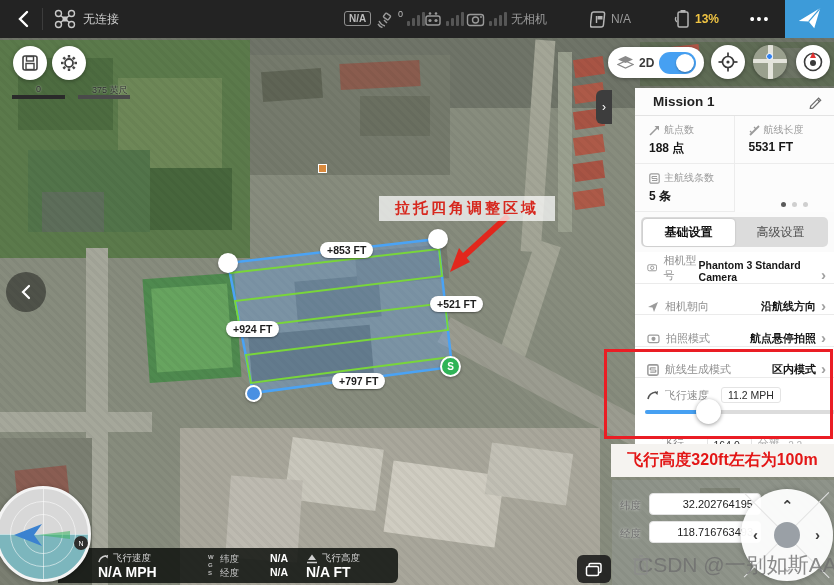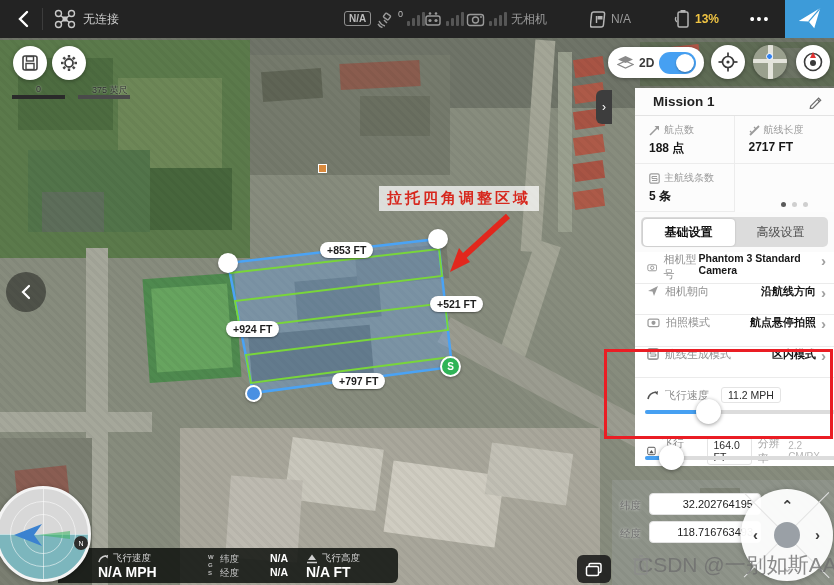--- a/index.html
+++ b/index.html
@@ -24,21 +24,21 @@
   
   #map { position:absolute; left:0; top:0; width:834px; height:585px; }
   #map::after { content:""; position:absolute; inset:0; background:repeating-linear-gradient(45deg, rgba(0,0,0,.035) 0 3px, transparent 3px 7px); pointer-events:none; }
   .scale-text { position:absolute; font-size:9px; color:#2e2e2e; text-shadow:0 0 2px rgba(255,255,255,.7); }
   .scalebar { position:absolute; height:4px; background:#2a2a2a; }
 
   .map-circle-btn { position:absolute; width:34px; height:34px; border-radius:50%; background:#fff; box-shadow:0 1px 4px rgba(0,0,0,.35); display:flex; align-items:center; justify-content:center; cursor:pointer; z-index:40; }
   .collapse-left { position:absolute; left:6px; top:272px; width:40px; height:40px; border-radius:50%; background:rgba(10,10,10,.45); display:flex; align-items:center; justify-content:center; cursor:pointer; z-index:40; }
 
   .dist-pill { position:absolute; background:#fff; border-radius:9px; padding:2px 7px; font-size:10.5px; font-weight:bold; color:#1d1d1d; box-shadow:0 1px 2px rgba(0,0,0,.4); white-space:nowrap; z-index:22; }
-  .red-note-map { position:absolute; left:379px; top:186px; background:rgba(255,255,255,.72); color:#d7281e; font-weight:bold; font-size:15px; letter-spacing:3px; padding:3px 8px; z-index:23; white-space:nowrap; }
+  .red-note-map { position:absolute; left:379px; top:196px; background:rgba(255,255,255,.72); color:#d7281e; font-weight:bold; font-size:15px; letter-spacing:3px; padding:3px 16px; z-index:23; white-space:nowrap; }
 
   .handle { position:absolute; border-radius:50%; z-index:24; }
   .handle.white { width:20px; height:20px; background:#fff; box-shadow:0 1px 3px rgba(0,0,0,.35); }
   .handle.blue { width:17px; height:17px; background:#4a90e2; border:2.5px solid #fff; box-shadow:0 1px 3px rgba(0,0,0,.35); }
   .handle.start { width:21px; height:21px; background:#2fb457; border:2.5px solid #fff; box-shadow:0 1px 3px rgba(0,0,0,.35); color:#fff; font-size:10px; font-weight:bold; display:flex; align-items:center; justify-content:center; }
   .poi-marker { position:absolute; left:318px; top:164px; width:9px; height:9px; background:#d98a3d; border:1.5px solid #fff; z-index:21; }
 
   
   .compass { position:absolute; left:-5px; top:486px; width:96px; height:96px; border-radius:50%; border:3px solid #f4f4f4; background:linear-gradient(#d8d8d8 0 50%, #7cb6bd 50% 100%); box-shadow:0 1px 5px rgba(0,0,0,.35); z-index:45; overflow:hidden; }
   .compass .ring { position:absolute; border-radius:50%; border:1px solid rgba(255,255,255,.55); }
@@ -74,21 +74,21 @@
   .stat:nth-child(odd){ border-right:1px solid #ececec; }
   .stat .lb { color:#9b9b9b; font-size:10px; display:flex; align-items:center; gap:4px; }
   .stat .vl { color:#171717; font-size:12px; font-weight:bold; margin-top:3px; }
   .pagedots { position:absolute; right:26px; bottom:5px; display:flex; gap:6px; }
   .pagedots i { width:5px; height:5px; border-radius:50%; background:#cfcfcf; }
   .pagedots i.on { background:#5a5a5a; }
   .tabs-wrap { background:#fbfbfb; padding:5px 6px; }
   .tabs { display:flex; background:#dcdcdc; border-radius:5px; padding:1.5px; }
   .tab { flex:1; text-align:center; padding:5px 0; font-size:12px; color:#4c4c4c; cursor:pointer; border-radius:4px; }
   .tab.sel { background:#fff; font-weight:bold; color:#111; box-shadow:0 0 2px rgba(0,0,0,.2); }
-  .srow { background:#fff; height:31.5px; display:flex; align-items:flex-start; padding:0 8px 0 12px; border-bottom:1px solid #ebebeb; cursor:pointer; }
+  .srow { background:#fff; height:31.5px; display:flex; align-items:flex-end; padding:0 8px 0 12px; border-bottom:1px solid #ebebeb; cursor:pointer; }
   .srow .lb { color:#8f8f8f; display:flex; align-items:center; gap:6px; font-size:11px; }
   .srow .vl { margin-left:auto; color:#161616; font-weight:bold; font-size:11px; }
   .srow .chev { color:#9f9f9f; font-size:15px; margin-left:5px; font-weight:bold; }
   .sliders { background:#fff; padding:8px 10px 10px 12px; position:relative; height:88px; }
   .sl-row-label { display:flex; align-items:center; gap:6px; color:#8f8f8f; font-size:11px; }
   .sl-val { font-size:10.5px; color:#2c2c2c; border:1px solid #e4e4e4; border-radius:3px; padding:1px 6px; margin-left:6px; }
   .track { position:absolute; height:3.5px; border-radius:2px; background:#dcdcdc; width:200px; left:10px; }
   .track .fill { position:absolute; left:0; top:0; height:100%; border-radius:2px; background:#46a0f2; }
   .knob26 { position:absolute; width:25px; height:25px; border-radius:50%; background:#fff; box-shadow:0 1px 4px rgba(0,0,0,.4); top:-11px; cursor:grab; }
   .redbox { position:absolute; left:604px; top:349px; width:229px; height:90px; border:3px solid #ea1d24; z-index:35; pointer-events:none; }
@@ -371,21 +371,21 @@
       </div>
       <div class="stat">
         <div class="lb">
             <svg width="11" height="11" viewBox="0 0 11 11">
               <line x1="1" y1="10" x2="10" y2="1" stroke="#9b9b9b" stroke-width="1.8"></line>
               <line x1="1" y1="6" x2="3" y2="8" stroke="#9b9b9b" stroke-width="1.2"></line>
               <line x1="5" y1="2" x2="7" y2="4" stroke="#9b9b9b" stroke-width="1.2"></line>
             </svg>
             <span>航线长度</span>
           </div>
-        <div class="vl">2717 FT</div>
+        <div class="vl">5531 FT</div>
       </div>
       <div class="stat">
         <div class="lb">
             <svg width="11" height="11" viewBox="0 0 11 11">
               <rect x="0.8" y="0.8" width="9.4" height="9.4" rx="1.5" fill="none" stroke="#9b9b9b" stroke-width="1.2"></rect>
               <path d="M3 3.5 h5 M3 3.5 v2 M3 5.5 h5 M8 5.5 v2 M3 7.5 h5" stroke="#9b9b9b" stroke-width="1" fill="none"></path>
             </svg>
             <span>主航线条数</span>
           </div>
         <div class="vl">5 条</div>
@@ -468,20 +468,21 @@
         <span style="margin-left:auto;color:#a5a5a5">分辨率</span>
         <span style="color:#b5b5b5;font-size:10px">2.2 CM/PX</span>
       </div>
       <div class="track" style="top:78px">
         <span class="fill" style="width:26px"></span>
         <span class="knob26" style="left:14px"></span>
       </div>
     </div>
   </div>
   <div class="redbox"></div>
+  <div class="rednote">飞行高度320ft左右为100m</div>
 
   <div class="coord-label" style="left:620px;top:499px">纬度</div>
   <div class="coord-box" style="left:649px;top:493px">32.202764195</div>
   <div class="coord-label" style="left:620px;top:527px">经度</div>
   <div class="coord-box" style="left:649px;top:521px">118.716763493</div>
 
   <div class="dpad">
     <div class="xline" style="transform:rotate(45deg) translate(-50%,0)"></div>
     <div class="xline" style="transform:rotate(135deg) translate(-50%,0)"></div>
     <span class="arr" style="left:40px;top:9px">⌃</span>

